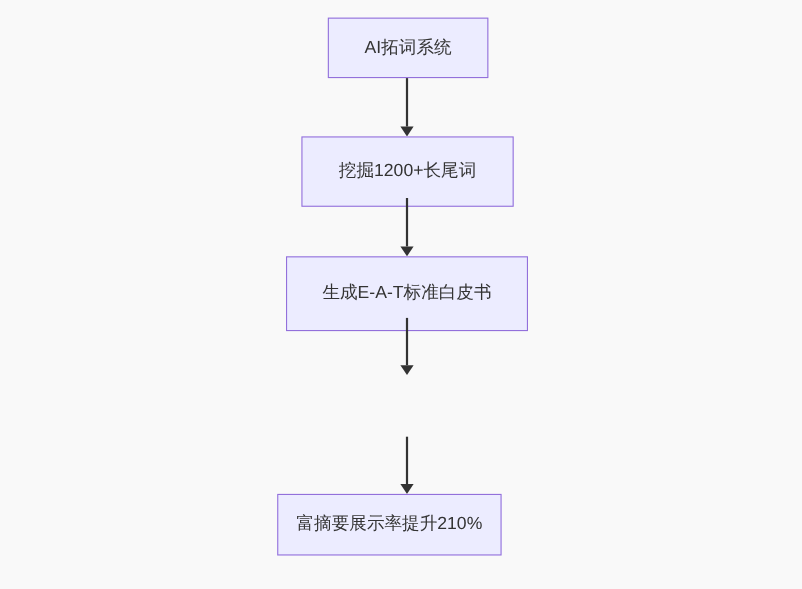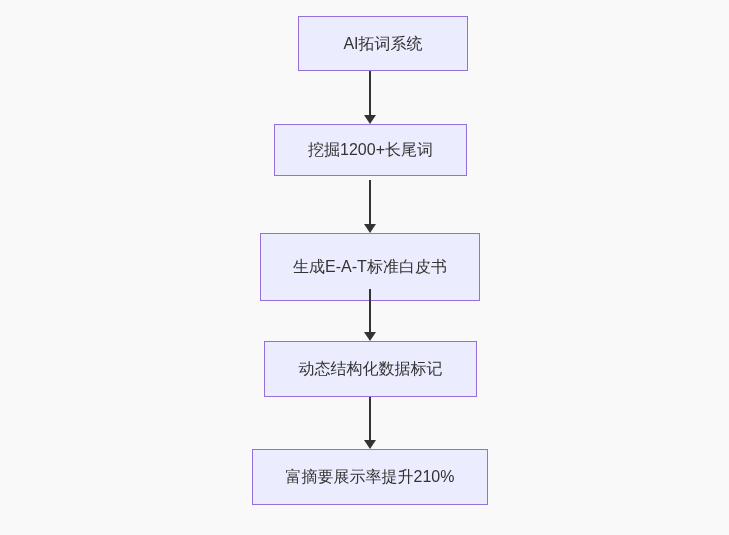--- a/index.html
+++ b/index.html
@@ -24,25 +24,25 @@
     background: #ececff;
     border: 1px solid #9370db;
     display: flex;
     align-items: center;
     justify-content: center;
     color: #333333;
     font-size: 16px;
     line-height: 1;
     white-space: nowrap;
   }
-  .n1 { left: 298px; top: 16px;  width: 170px; height: 55px; text-align: center; }
-  .n2 { left: 274px; top: 124px; width: 193px; height: 52px; }
+  .n1 { left: 298px; top: 16px;  width: 146px; height: 55px; text-align: center; }
+  .n2 { left: 274px; top: 124px; width: 193px; height: 64px; }
   .n3 { left: 260px; top: 233px; width: 220px; height: 68px; }
   .n4 { left: 264px; top: 341px; width: 213px; height: 56px; }
-  .n5 { left: 252px; top: 449px; width: 236px; height: 56px; }
+  .n5 { left: 252px; top: 449px; width: 204px; height: 56px; }
 
   .edge {
     position: absolute;
     left: 364px;          
     width: 12px;
     display: flex;
     flex-direction: column;
     align-items: center;
   }
   .e1 { top: 71px;  height: 53px; }
@@ -87,23 +87,20 @@
 
   <div class="node n3">
     <span>生成E-A-T标准白皮书</span>
   </div>
 
   <div class="edge e3">
     <div class="edge-line"></div>
     <div class="edge-head"></div>
   </div>
 
-  <div class="node n4">
-    <span>动态结构化数据标记</span>
-  </div>
 
   <div class="edge e4">
     <div class="edge-line"></div>
     <div class="edge-head"></div>
   </div>
 
   <div class="node n5">
     <span>富摘要展示率提升210%</span>
   </div>
 

